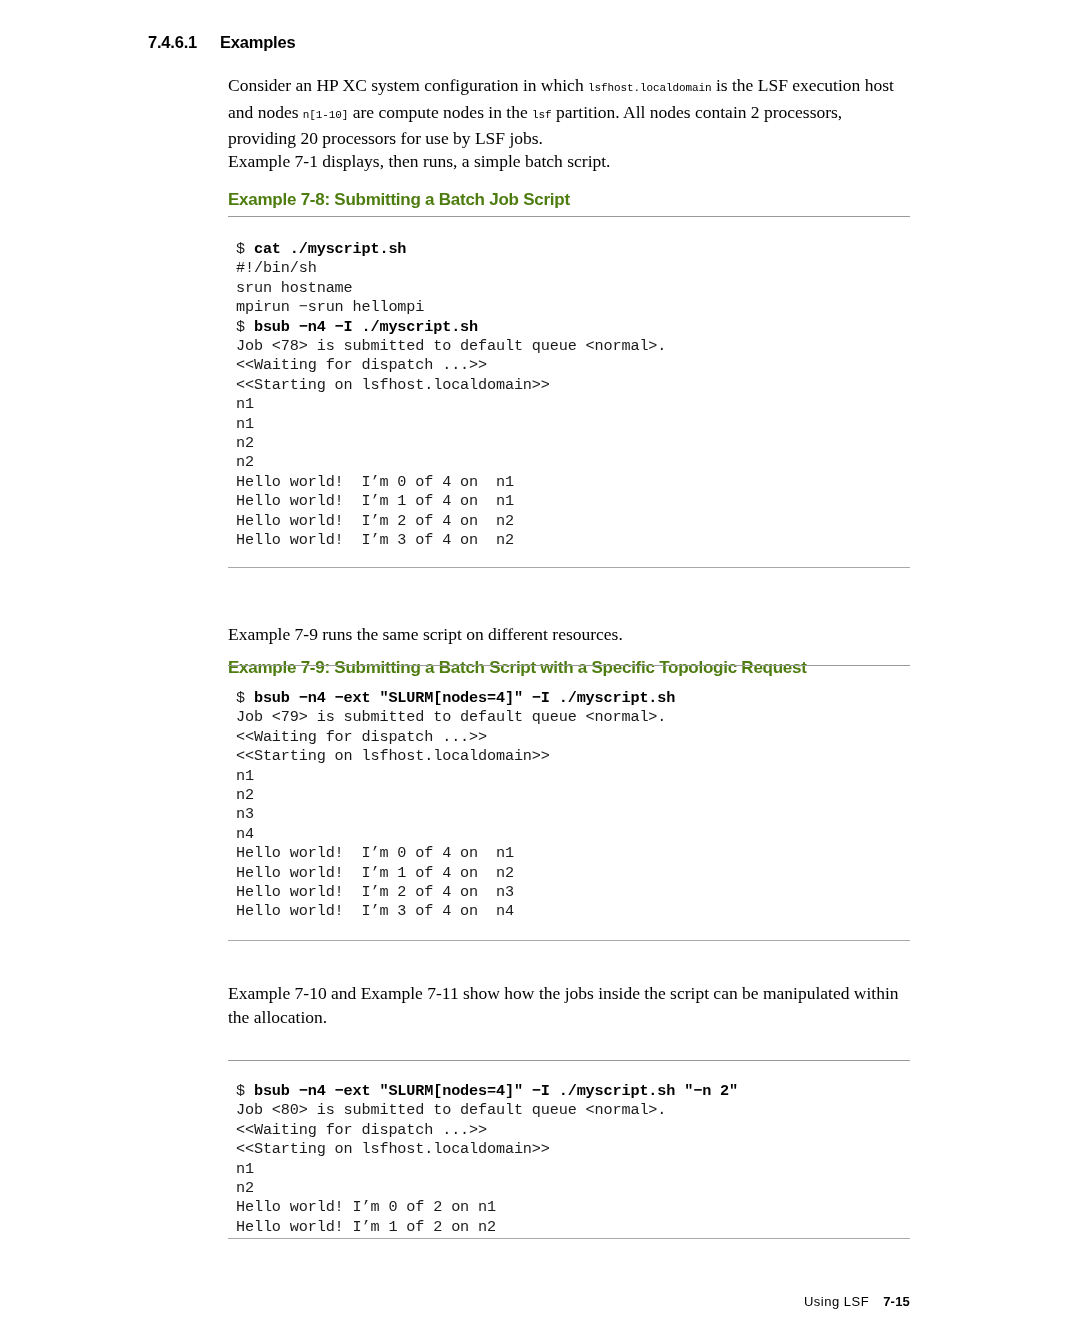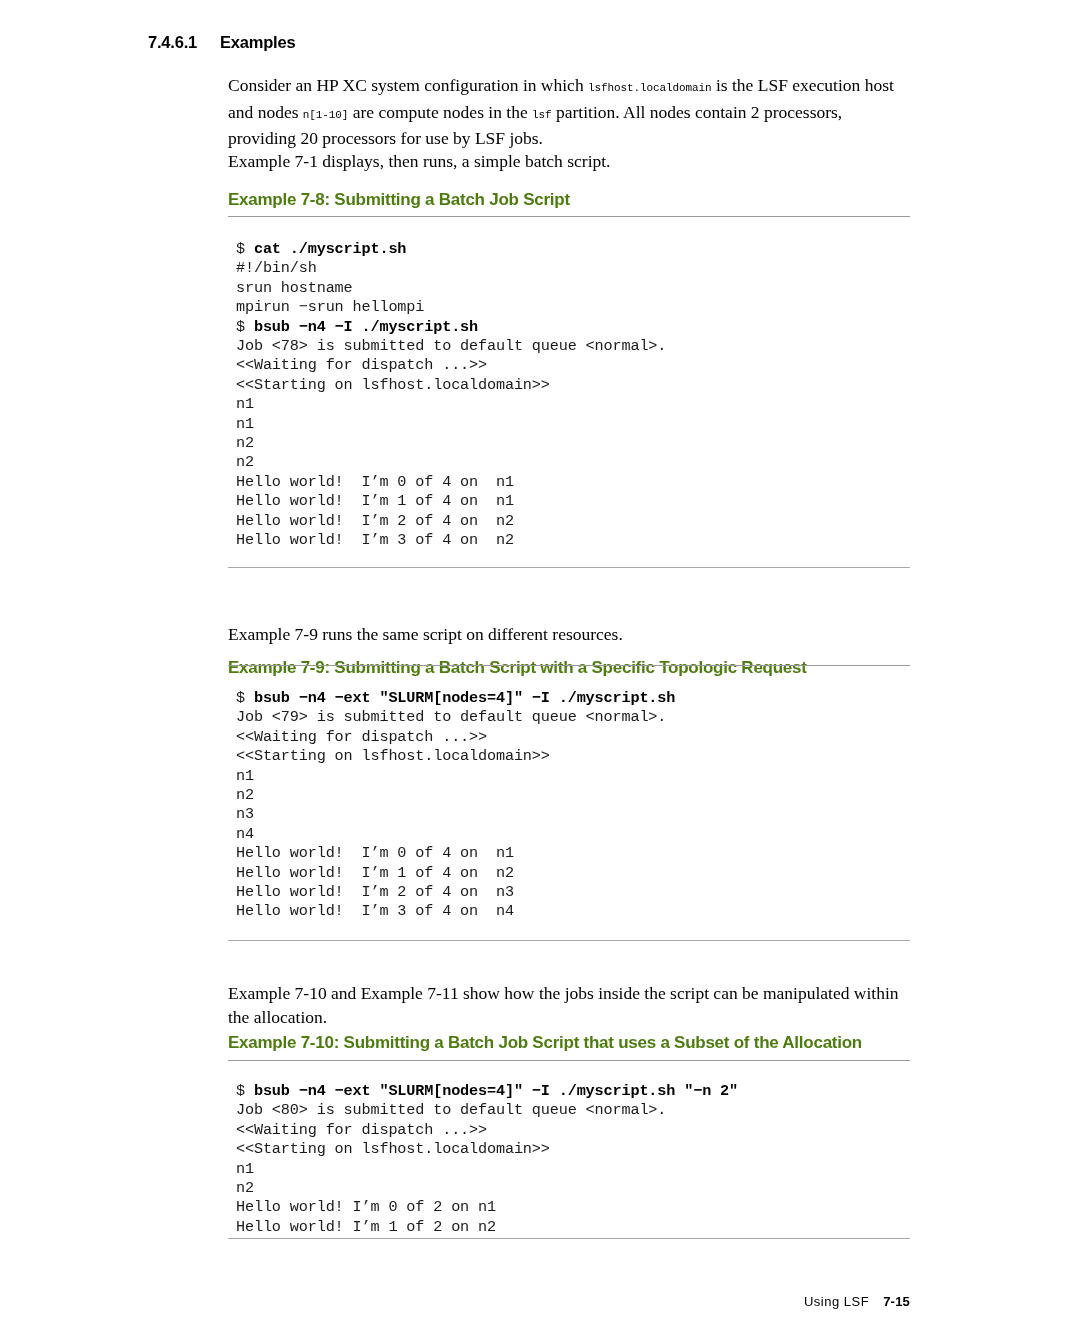--- a/index.html
+++ b/index.html
@@ -177,23 +177,20 @@
 <span>Hello world!  I’m 3 of 4 on  n4</span></pre>
   </div>
   <div class="abs" style="top:940px;">
     <div class="rule thin"></div>
   </div>
 
   <div class="abs" style="top:970px; width:686px;margin-top:12px;">
     <p class="body">Example 7-10 and Example 7-11 show how the jobs inside the script can be manipulated within the allocation.</p>
   </div>
 
-  <div class="abs" style="top:1033px; width:690px;">
-    <div class="example-title">Example 7-10: Submitting a Batch Job Script that uses a Subset of the Allocation</div>
-  </div>
   <div class="abs" style="top:1060px;">
     <div class="rule"></div>
   </div>
   <div class="abs" style="top:1074px; width:682px;">
     <pre class="code"><span class="prompt">$ </span><b>bsub −n4 −ext "SLURM[nodes=4]" −I ./myscript.sh "−n 2"</b>
 <span>Job &lt;80&gt; is submitted to default queue &lt;normal&gt;.</span>
 <span>&lt;&lt;Waiting for dispatch ...&gt;&gt;</span>
 <span>&lt;&lt;Starting on lsfhost.localdomain&gt;&gt;</span>
 <span>n1</span>
 <span>n2</span>

